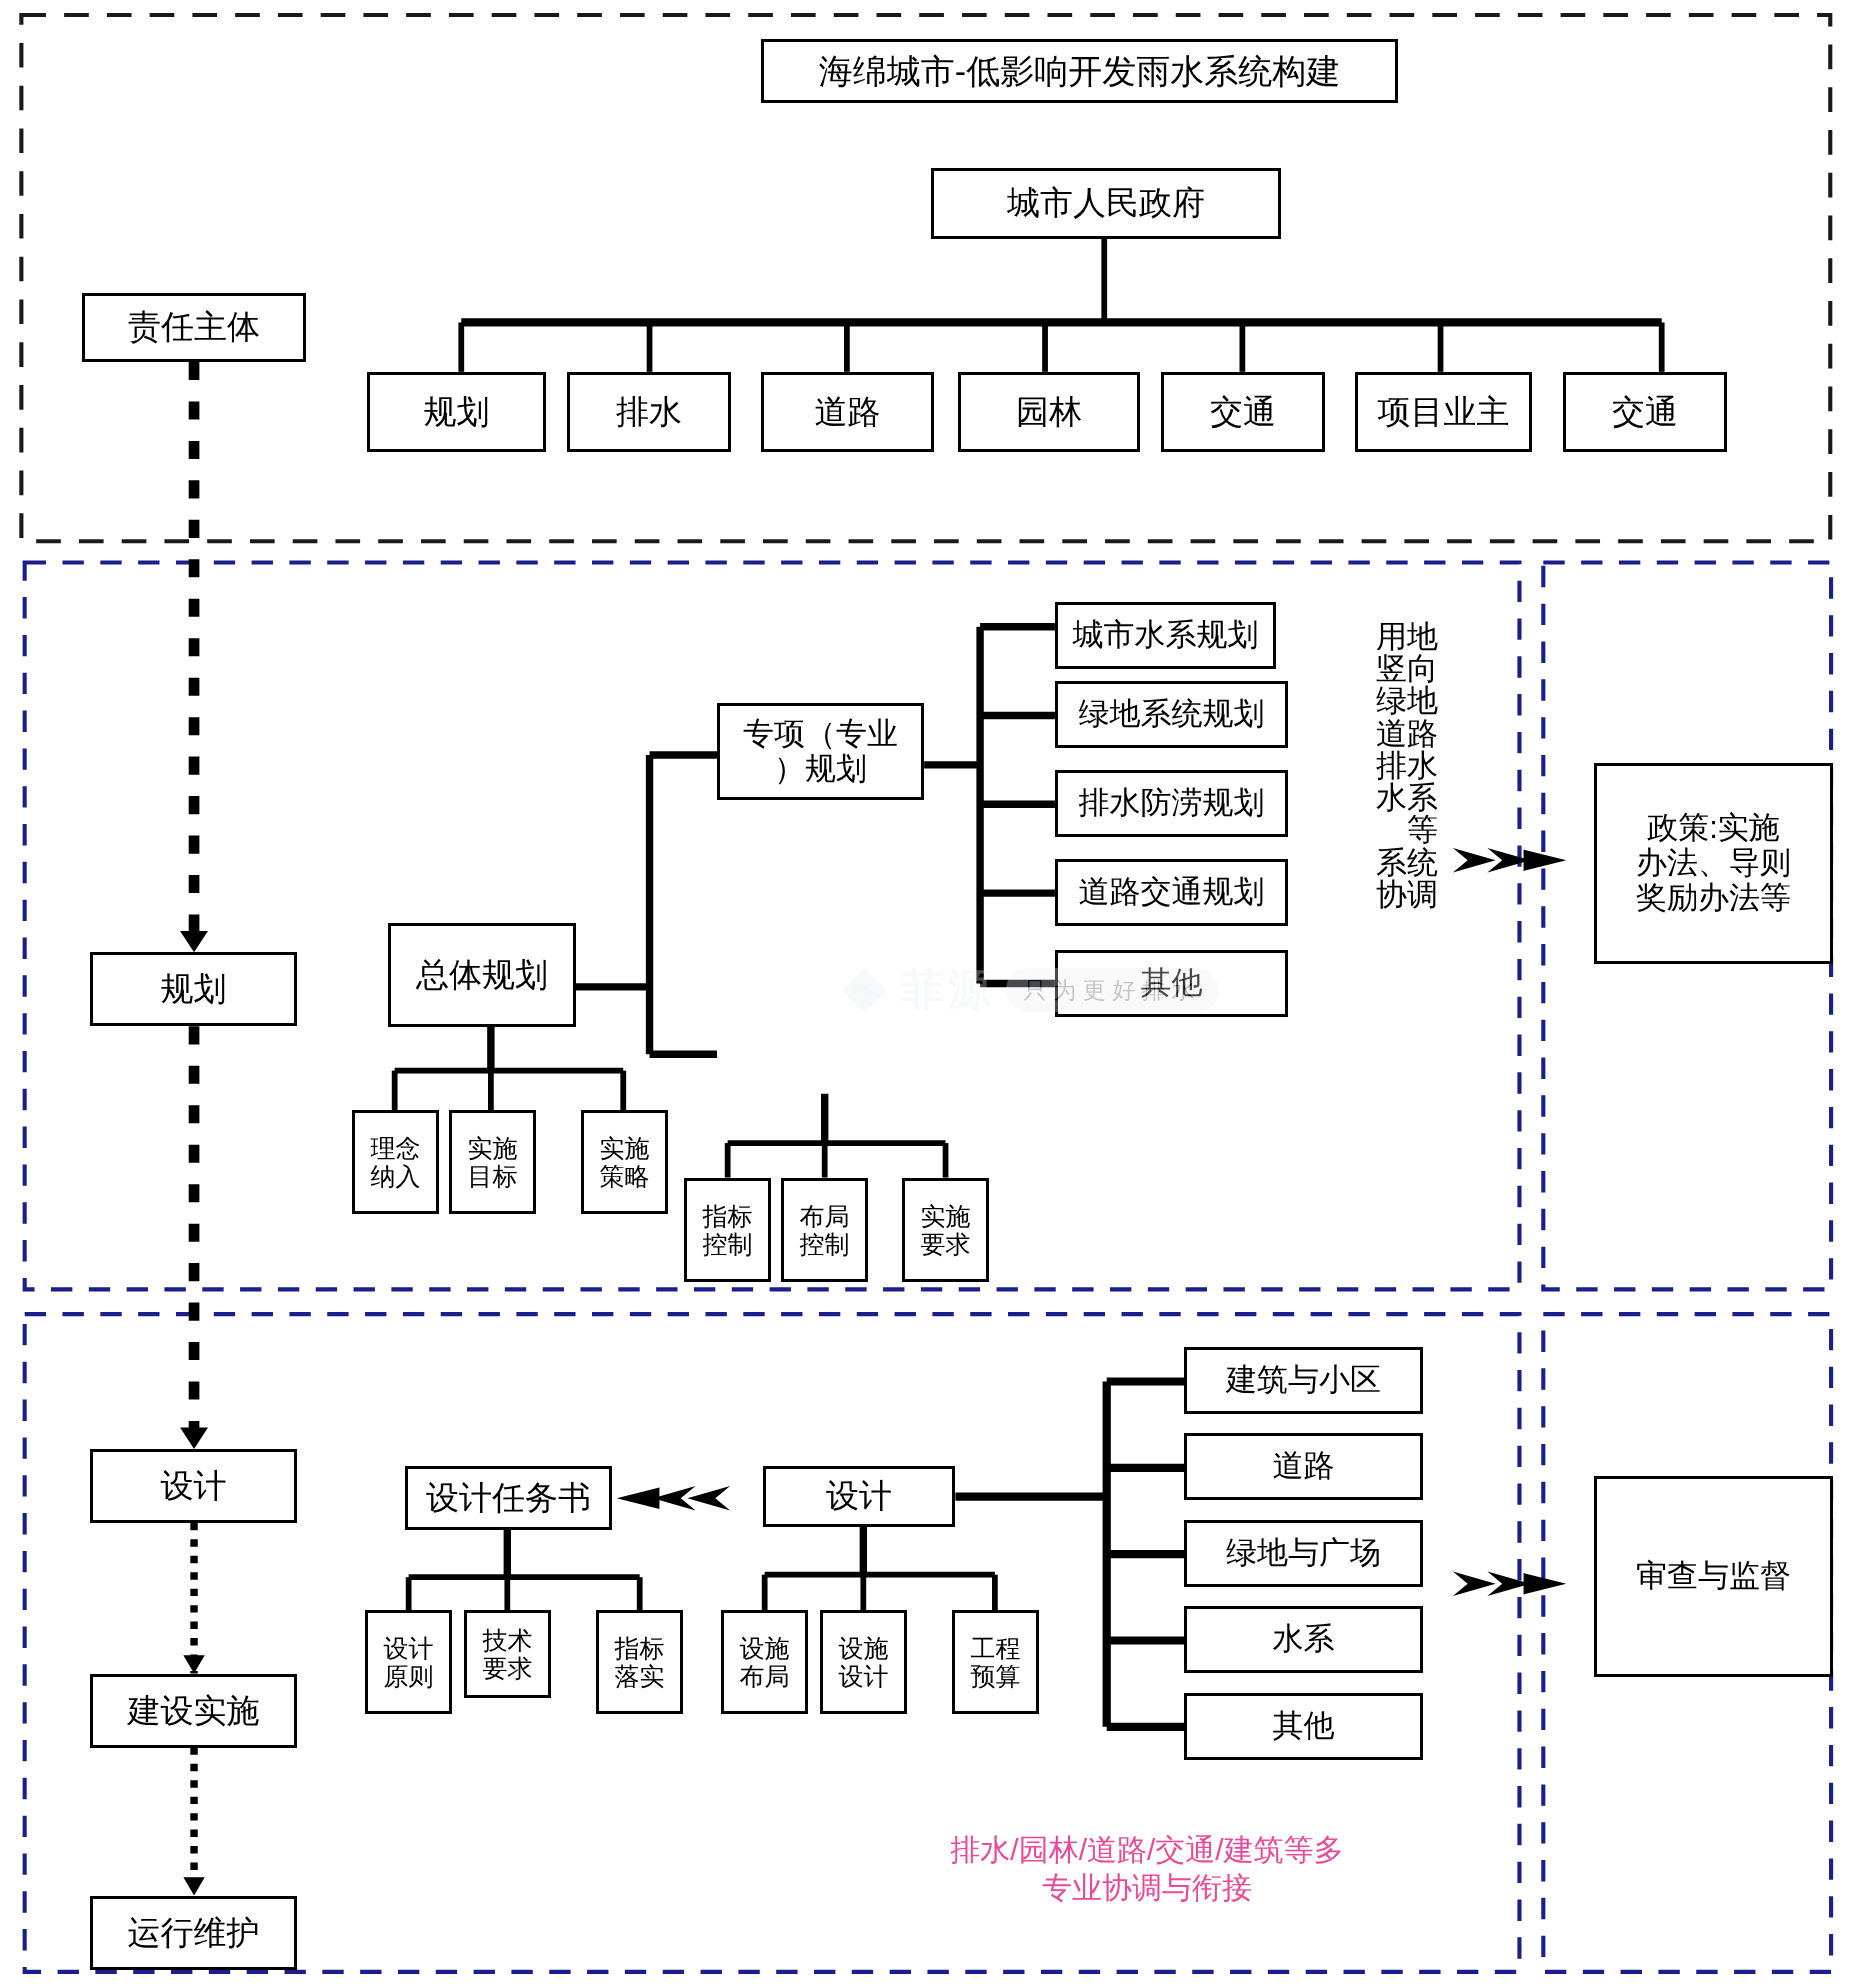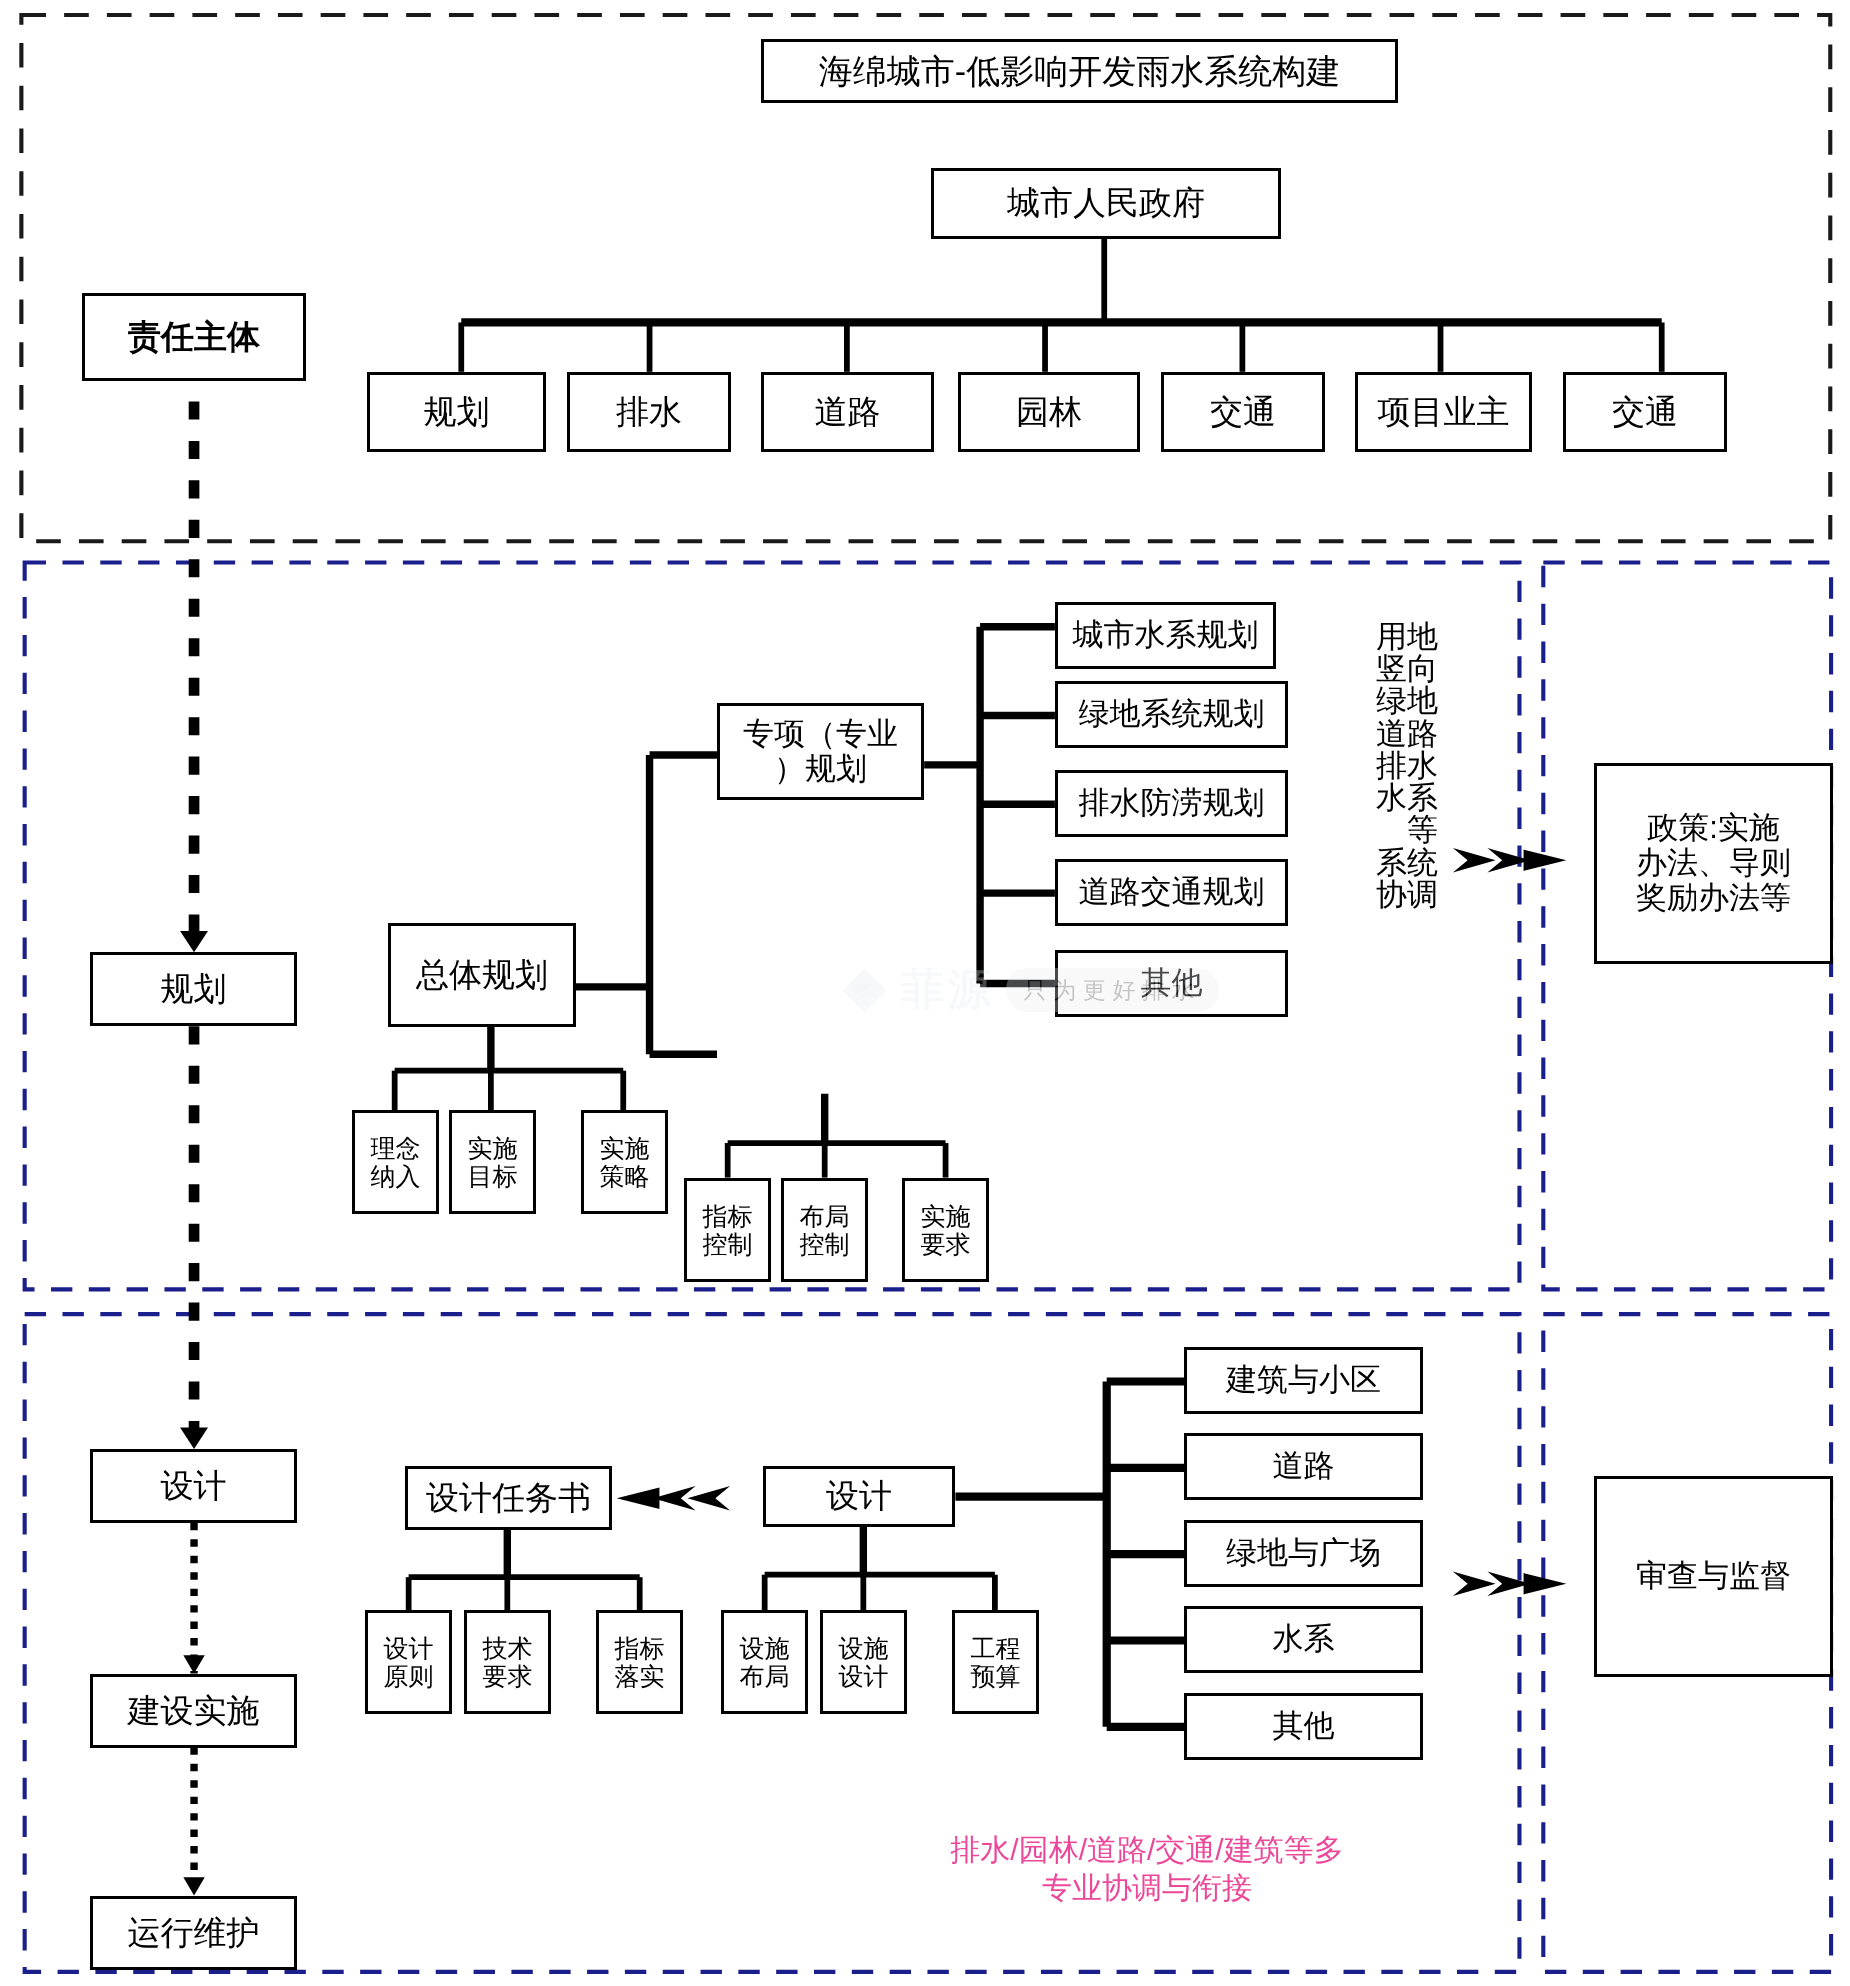--- a/index.html
+++ b/index.html
@@ -118,21 +118,21 @@
     <line x1="1346" y1="1995" x2="1440" y2="1995" stroke="#000" stroke-width="10"></line>
     <line x1="1346" y1="2100" x2="1440" y2="2100" stroke="#000" stroke-width="10"></line>
 
     <g transform="translate(1905,1926) scale(-1,1)">
       <use href="#chev3"></use>
     </g>
   </svg>
 
   <div class="box b-title" style="left:761px;top:39px;width:637px;height:64px;">海绵城市-低影响开发雨水系统构建</div>
 
-  <div class="box b-lg" style="left:82px;top:293px;width:224px;height:88px;font-weight:bold;">责任主体</div>
+  <div class="box b-lg" style="left:82px;top:293px;width:224px;height:69px;">责任主体</div>
 
   <div class="box b-lg" style="left:931px;top:168px;width:350px;height:71px;">城市人民政府</div>
 
   <div class="box b-lg" style="left:367px;top:372px;width:179px;height:80px;">规划</div>
   <div class="box b-lg" style="left:567px;top:372px;width:164px;height:80px;">排水</div>
   <div class="box b-lg" style="left:761px;top:372px;width:173px;height:80px;">道路</div>
   <div class="box b-lg" style="left:958px;top:372px;width:182px;height:80px;">园林</div>
   <div class="box b-lg" style="left:1161px;top:372px;width:164px;height:80px;">交通</div>
   <div class="box b-lg" style="left:1355px;top:372px;width:177px;height:80px;">项目业主</div>
   <div class="box b-lg" style="left:1563px;top:372px;width:164px;height:80px;">交通</div>
@@ -175,21 +175,21 @@
 系统
 协调</div>
 
   <div class="box b-md" style="left:1594px;top:763px;width:239px;height:201px;white-space:pre;">政策:实施
 办法、导则
 奖励办法等</div>
 
   <div class="box b-lg" style="left:405px;top:1466px;width:207px;height:64px;">设计任务书</div>
   <div class="box b-sm" style="left:365px;top:1610px;width:87px;height:104px;white-space:pre;">设计
 原则</div>
-  <div class="box b-sm" style="left:464px;top:1610px;width:87px;height:104px;white-space:pre;">技术
+  <div class="box b-sm" style="left:464px;top:1610px;width:87px;height:88px;white-space:pre;">技术
 要求</div>
   <div class="box b-sm" style="left:596px;top:1610px;width:87px;height:104px;white-space:pre;">指标
 落实</div>
 
   <div class="box b-lg" style="left:763px;top:1466px;width:192px;height:61px;">设计</div>
   <div class="box b-sm" style="left:721px;top:1610px;width:87px;height:104px;white-space:pre;">设施
 布局</div>
   <div class="box b-sm" style="left:820px;top:1610px;width:87px;height:104px;white-space:pre;">设施
 设计</div>
   <div class="box b-sm" style="left:952px;top:1610px;width:87px;height:104px;white-space:pre;">工程

